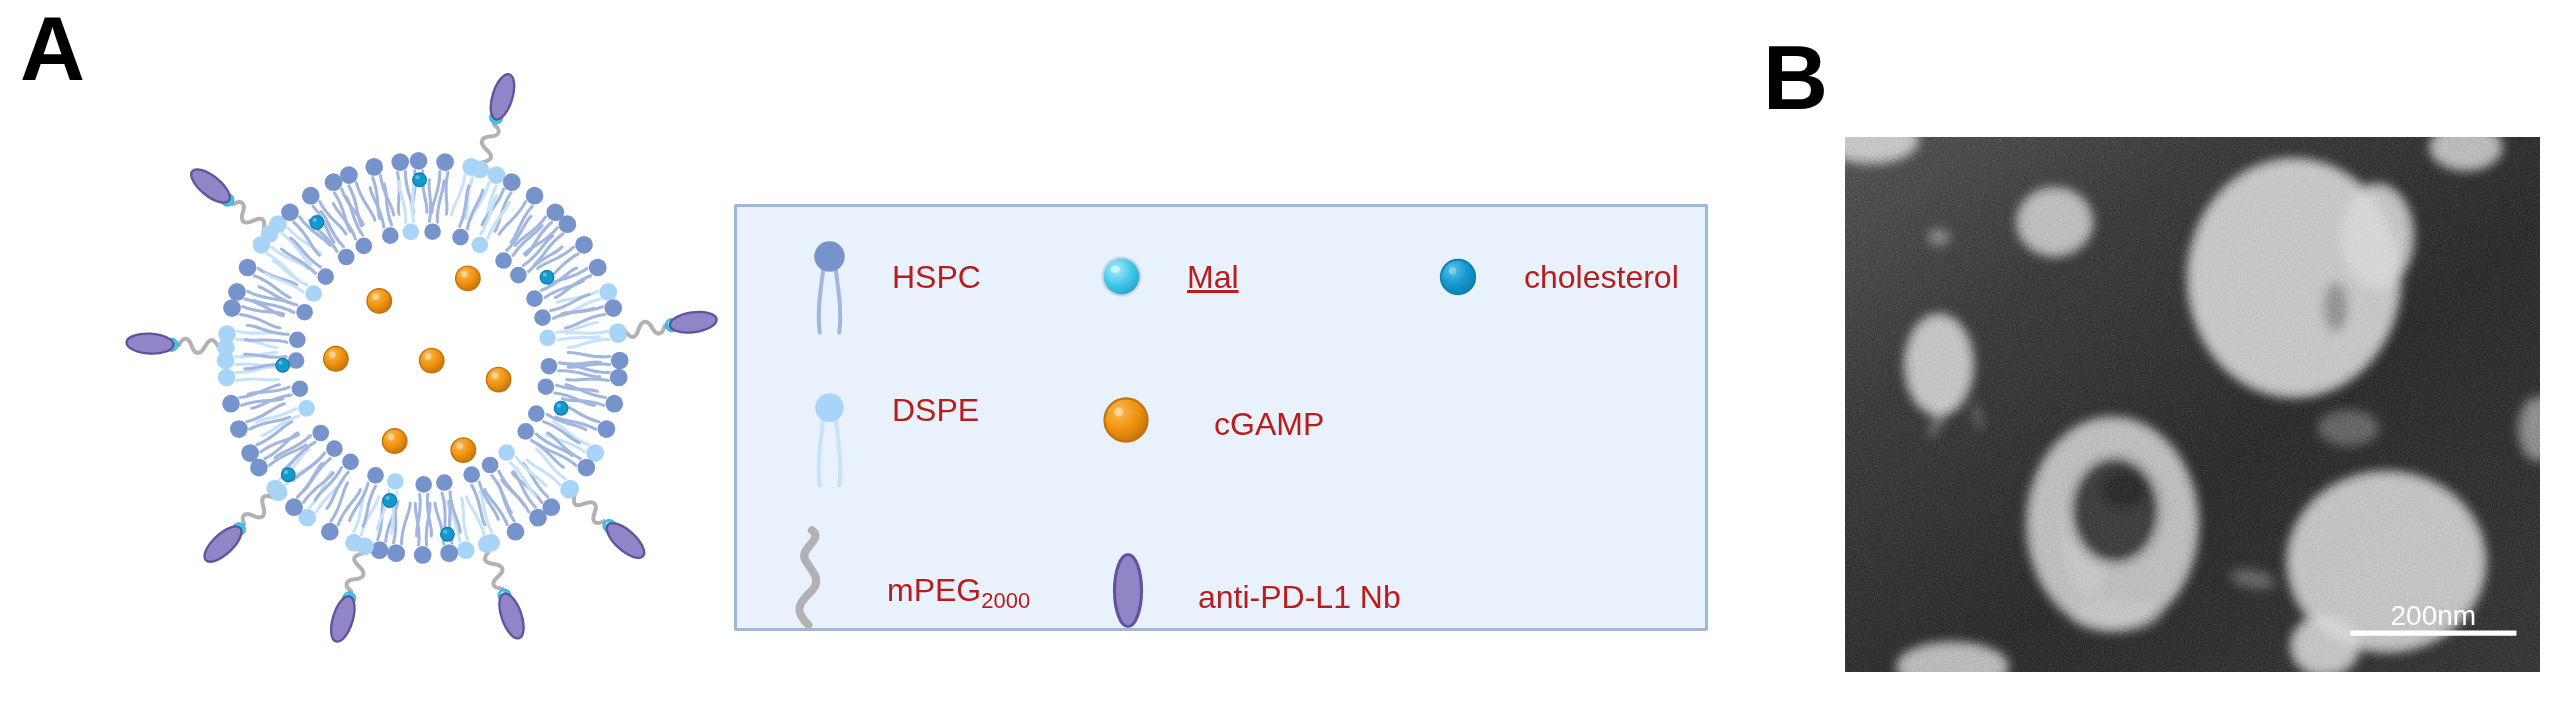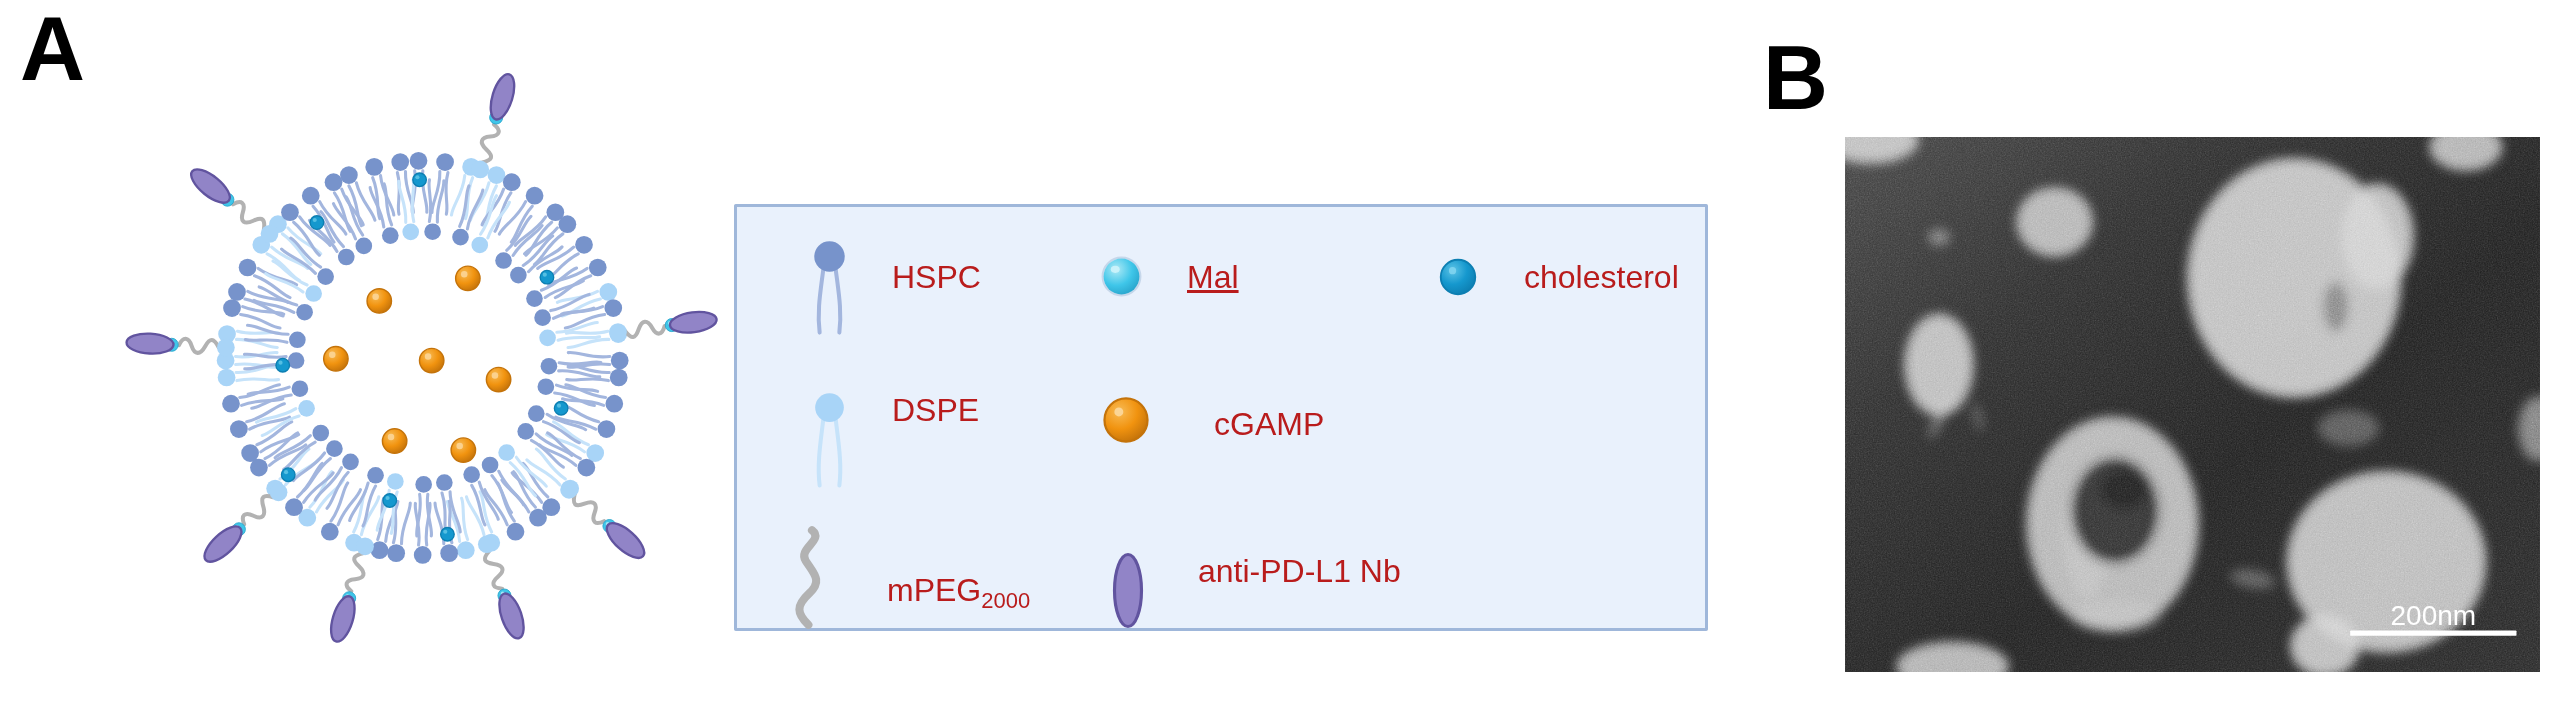--- a/index.html
+++ b/index.html
@@ -418,21 +418,21 @@
   <svg class="legend-cell" style="left:55px;top:317px;" width="31" height="108" viewBox="0 0 34 120">
     <path d="M22,7 C36,18 6,27 15,41 S 34,63 19,77 S 5,99 18,112" fill="none" stroke="var(--peg)" stroke-width="9" stroke-linecap="round"></path>
   </svg>
   <div class="legend-label" style="left:150px;top:363px;">
     <span>mPEG</span><sub>2000</sub>
   </div>
 
   <svg class="legend-cell" style="left:373px;top:342px;" width="36" height="83" viewBox="0 0 40 92">
     <ellipse cx="20" cy="46" rx="15" ry="40" fill="var(--nb_fill)" stroke="var(--nb_edge)" stroke-width="3.5"></ellipse>
   </svg>
-  <div class="legend-label" style="left:461px;top:344px;">anti-PD-L1 Nb</div>
+  <div class="legend-label" style="left:461px;top:370px;">anti-PD-L1 Nb</div>
 </div>
 
 <div id="panel-b-label" class="panel-label">B</div>
 
 <svg id="tem" width="695" height="535" viewBox="0 0 769 592">
   <defs>
     <linearGradient id="temGrad" x1="0" y1="0" x2="1" y2="1">
       <stop offset="0" stop-color="#424242"></stop>
       <stop offset="0.28" stop-color="#2a2a2a"></stop>
       <stop offset="0.58" stop-color="#1c1c1c"></stop>

